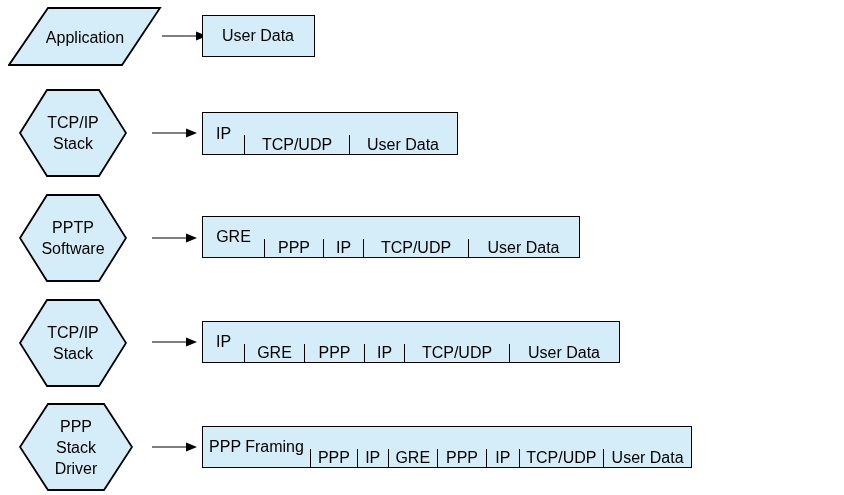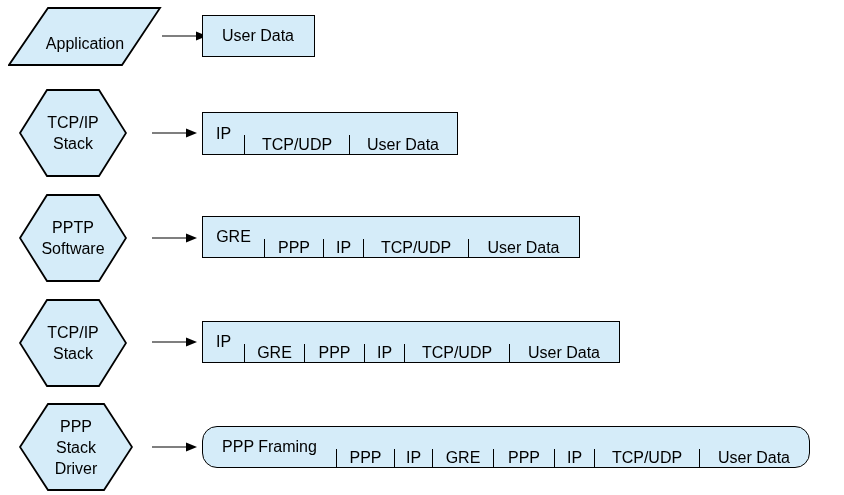--- a/index.html
+++ b/index.html
@@ -45,21 +45,21 @@
   .cell + .cell { border-left: 1px solid #000000; margin-top: 22px; }
 </style>
 </head>
 <body>
 
 <div class="canvas">
 
   <svg class="abs" style="left:8px; top:7px;" width="154" height="60">
     <polygon points="40,1 152,1 114,58 1,58" fill="#D5ECF9" stroke="#000000" stroke-width="1.8"></polygon>
   </svg>
-  <div class="shape-label" style="left:8px; top:13px; width:154px; height:60px;">
+  <div class="shape-label" style="left:8px; top:7px; width:154px; height:60px;">
     <div>Application</div>
   </div>
   <svg class="abs" style="left:156px; top:29px;" width="54" height="14">
     <line x1="6" y1="7" x2="40" y2="7" stroke="#000000" stroke-width="1.2"></line>
     <polygon points="40,2.5 51,7 40,11.5" fill="#000000"></polygon>
   </svg>
   <div class="strip" style="left:202px; top:15px; width:113px; height:42px;">
     <div class="cell" style="width:110px;">User Data</div>
   </div>
 
@@ -124,21 +124,21 @@
   </svg>
   <div class="shape-label" style="left:19px; top:403px; width:114px; height:88px;">
     <div>PPP</div>
     <div>Stack</div>
     <div>Driver</div>
   </div>
   <svg class="abs" style="left:146px; top:440px;" width="54" height="14">
     <line x1="6" y1="7" x2="40" y2="7" stroke="#000000" stroke-width="1.2"></line>
     <polygon points="40,2.5 51,7 40,11.5" fill="#000000"></polygon>
   </svg>
-  <div class="strip" style="left:202px; top:426px; width:608px; height:42px;border-radius:15px;">
+  <div class="strip" style="left:202px; top:426px; width:490px; height:42px;">
     <div class="cell" style="width:133px;">PPP Framing</div>
     <div class="cell" style="width:58px;">PPP</div>
     <div class="cell" style="width:38px;">IP</div>
     <div class="cell" style="width:61px;">GRE</div>
     <div class="cell" style="width:61px;">PPP</div>
     <div class="cell" style="width:40px;">IP</div>
     <div class="cell" style="width:105px;">TCP/UDP</div>
     <div class="cell" style="width:109px;">User Data</div>
   </div>
 

